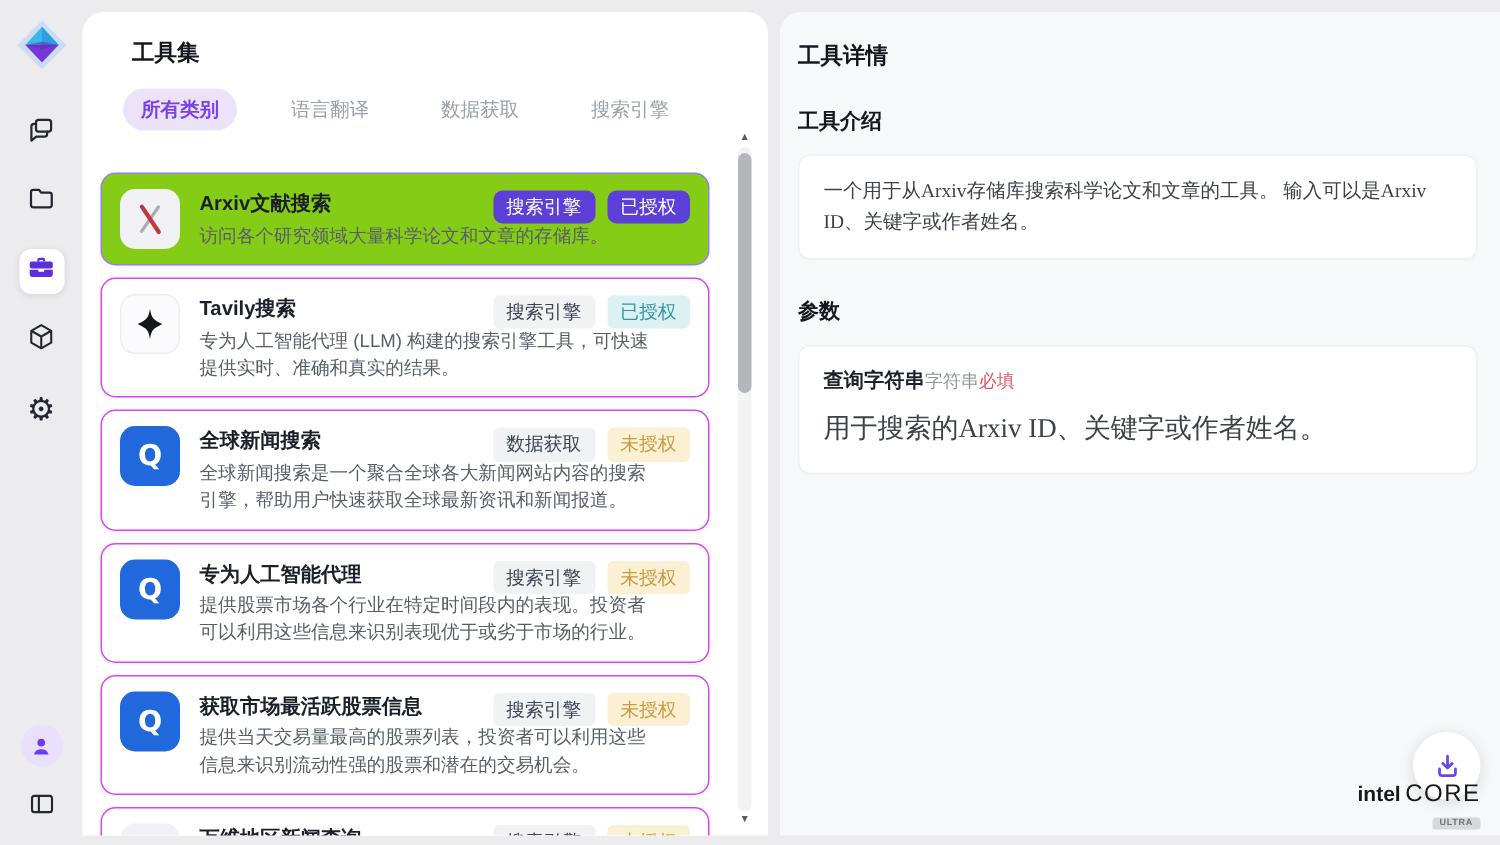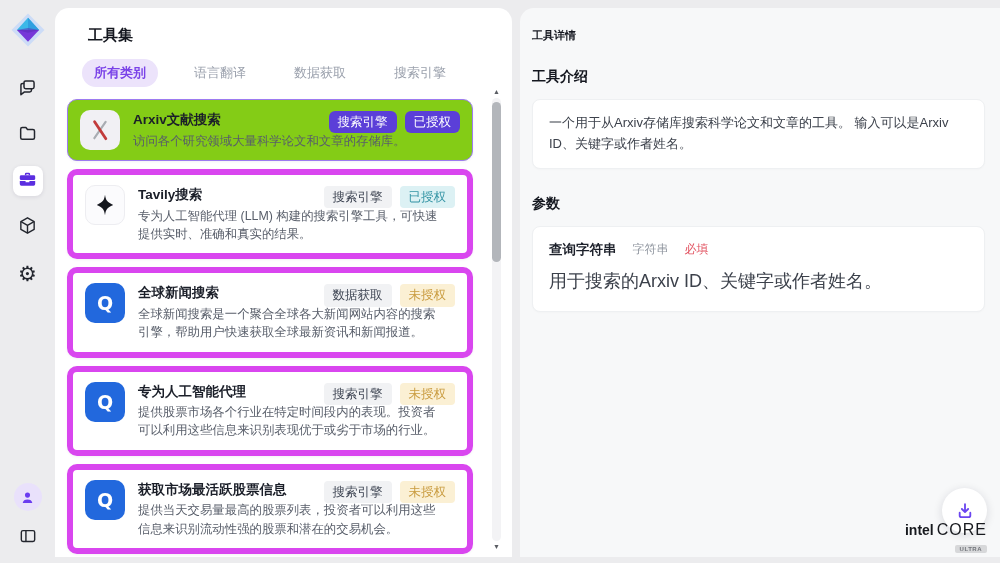--- a/index.html
+++ b/index.html
@@ -27,27 +27,27 @@
   .toggle-btn{width:26px;height:26px;display:flex;align-items:center;justify-content:center;cursor:pointer;}
   .toggle-btn svg{width:20px;height:20px;}
 
   
   .main{flex:1;display:flex;padding:8px 0 6px;box-sizing:border-box;min-width:0;}
 
   
   .list-panel{width:457px;flex:none;background:#ffffff;border-radius:14px 14px 0 0;
               position:relative;box-sizing:border-box;padding:12px 0 0;overflow:hidden;}
   .panel-title{font-size:15px;font-weight:700;color:#14171f;margin:6px 0 14px 33px;}
-  .tabs{display:flex;align-items:center;gap:24px;margin:0 0 12px 27px;}
+  .tabs{display:flex;align-items:center;gap:24px;margin:0 0 28px 27px;}
   .tab{font-size:13px;color:#9aa0ac;padding:5px 12px;border-radius:14px;white-space:nowrap;cursor:pointer;}
   .tab.active{background:#ece3fb;color:#7a42e8;font-weight:600;}
 
   .tool-list{display:flex;flex-direction:column;gap:8px;margin:0 27px 0 12px;width:406px;box-sizing:border-box;}
   .tool-card{position:relative;display:flex;gap:13px;padding:10px 12px;background:#fff;
-             border:6px solid #d946ef;border-radius:10px;box-shadow:0 1px 3px rgba(25,25,60,.05);
+             border:1px solid #d946ef;border-radius:10px;box-shadow:0 1px 3px rgba(25,25,60,.05);
              box-sizing:border-box;cursor:pointer;}
   .tool-card.selected{background:#84cc16;border:1.6px solid #9d7bf0;}
   .tool-icon{width:40px;height:40px;border-radius:10px;flex:none;display:flex;align-items:center;
              justify-content:center;background:#f1f0f4;overflow:hidden;}
   .tool-icon svg{width:26px;height:26px;}
   .tool-icon.sparkle{background:#fbfbfd;border:1px solid #ededf1;box-sizing:border-box;}
   .tool-icon.qblue{background:#2268dd;}
   .tool-icon.news{background:#f1f2f5;}
   .q-glyph{color:#fff;font-weight:800;font-size:19px;font-family:"DejaVu Sans",sans-serif;}
   .tool-info{flex:1;min-width:0;padding-top:1px;}
@@ -64,27 +64,27 @@
   .scrollbar{position:absolute;top:80px;right:11px;bottom:6px;width:9px;}
   .sb-arrow{position:absolute;left:0;width:9px;text-align:center;font-size:7px;color:#5a5d63;line-height:8px;cursor:pointer;}
   .sb-arrow.up{top:0;}
   .sb-arrow.down{bottom:0;}
   .sb-track{position:absolute;top:10px;bottom:10px;left:0;width:9px;background:#f3f3f5;border-radius:5px;}
   .sb-thumb{position:absolute;top:14px;left:0;width:9px;height:160px;background:#b3b6bb;border-radius:5px;cursor:pointer;}
 
   
   .detail-panel{flex:1;margin-left:8px;background:#f7f8f9;border-radius:14px 0 0 0;
                 box-sizing:border-box;padding:16px 15px 0 12px;min-width:0;}
-  .detail-title{font-size:11px;font-weight:700;color:#14171f;margin:4px 0 25px;}
+  .detail-title{font-size:15px;font-weight:700;color:#14171f;margin:4px 0 25px;}
   .section-heading{font-size:14px;font-weight:700;color:#14171f;margin:0 0 13px;}
   .white-card{background:#ffffff;border:1px solid #eef0f2;border-radius:8px;
-              box-shadow:0 1px 2px rgba(0,0,0,.02);}
+              box-shadow:0 1px 2px rgba(0,0,0,.02);font-family:Liberation Serif, serif;}
   .intro-card{padding:13px 16px;font-size:13px;color:#3c414b;line-height:1.6;margin-bottom:26px;}
   .param-card{padding:14px 16px 16px;}
-  .param-head{display:flex;align-items:center;gap:16px;}
+  .param-head{display:flex;align-items:flex-end;gap:0;}
   .param-name{font-size:13.5px;font-weight:700;color:#1d212b;}
   .param-type{font-size:12px;color:#8d939d;}
   .param-required{font-size:12px;color:#e25563;}
   .param-desc{font-size:18px;color:#3c414b;margin-top:9px;line-height:1.5;}
 
   
   .fab{position:absolute;right:13px;bottom:30px;width:45px;height:45px;border-radius:50%;
        background:#ffffff;box-shadow:0 2px 10px rgba(20,20,50,.14);display:flex;
        align-items:center;justify-content:center;cursor:pointer;}
   .fab svg{width:22px;height:22px;}

